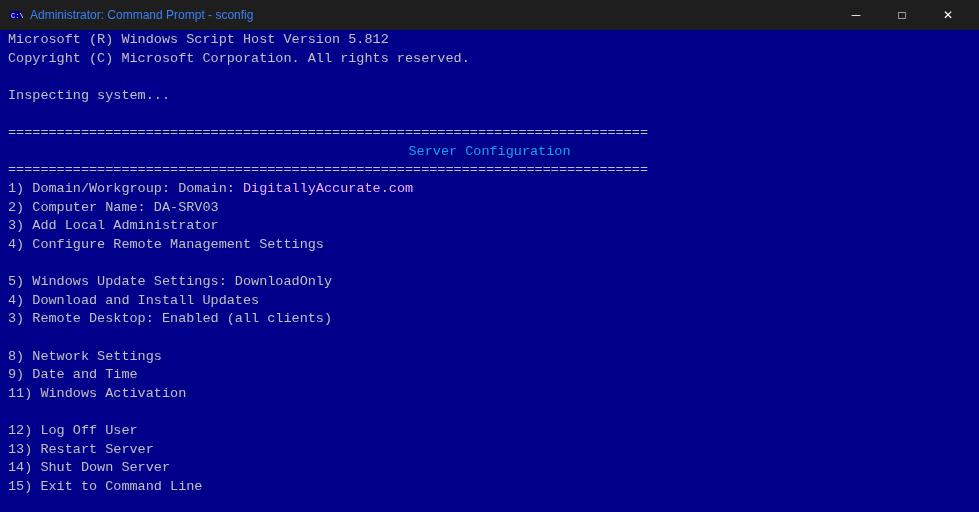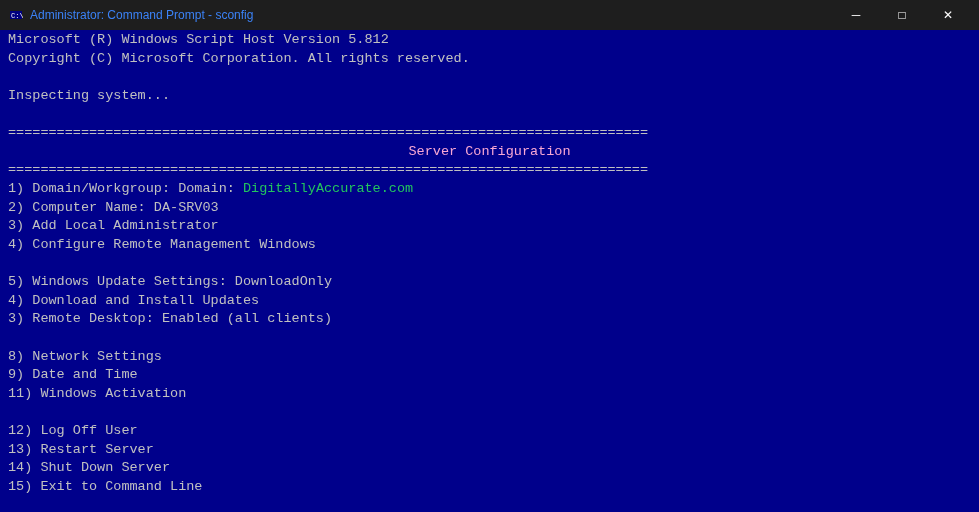--- a/index.html
+++ b/index.html
@@ -78,26 +78,26 @@
       background: #00008b;
       color: #c0c0c0;
       font-size: 13.5px;
       font-family: 'Courier New', Courier, monospace;
       padding: 1px 8px;
       overflow: hidden;
       line-height: 1.38;
     }
 
     .console .cyan {
-      color: #22c55e;
+      color: #f0abfc;
       margin-top: 28px;
     }
 
     .console .white {
-      color: #f9a8d4;
+      color: #0ea5e9;
     }
 
     .divider {
       color: #c0c0c0;
     }
 
     .center-text {
       text-align: center;
     }
   </style>
@@ -135,21 +135,21 @@
       <span>1)  Domain/Workgroup:</span>
       <span>          <span>Domain:</span>  <span class="cyan">DigitallyAccurate.com</span></span>
     </div>
     <div>
       <span>2)  Computer Name:</span>
       <span>          <span>DA-SRV03</span></span>
     </div>
     <div>3)  Add Local Administrator</div>
     <div>
       <span>4)  Configure Remote Management</span>
-      <span>          <span>Windows</span></span>
+      <span>          <span>Settings</span></span>
     </div>
     <div>&nbsp;</div>
     <div>
       <span>5)  Windows Update Settings:</span>
       <span>          <span>DownloadOnly</span></span>
     </div>
     <div>4)  Download and Install Updates</div>
     <div>
       <span>3)  Remote Desktop:</span>
       <span>          <span>Enabled (all clients)</span></span>

